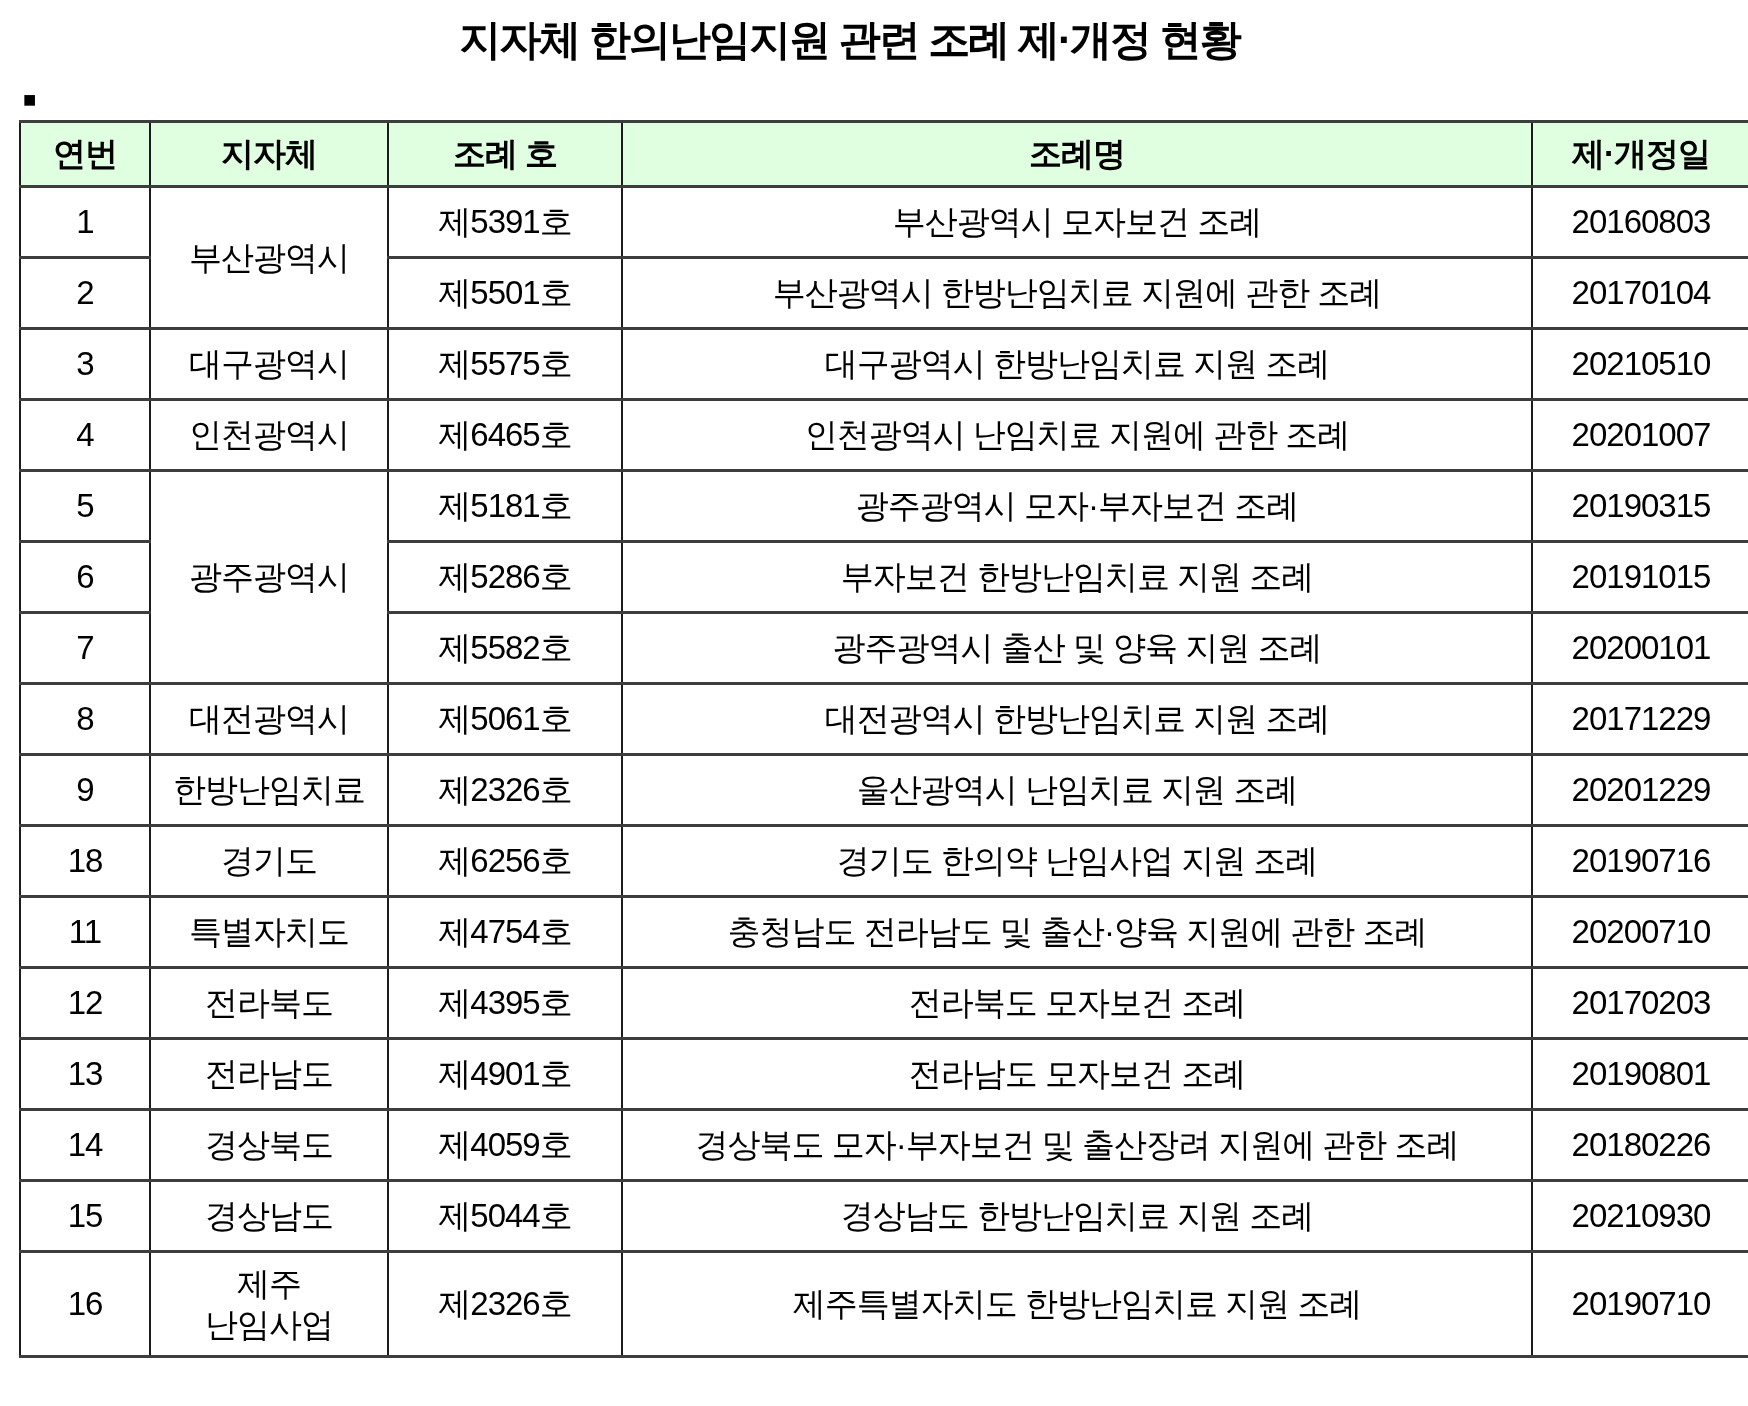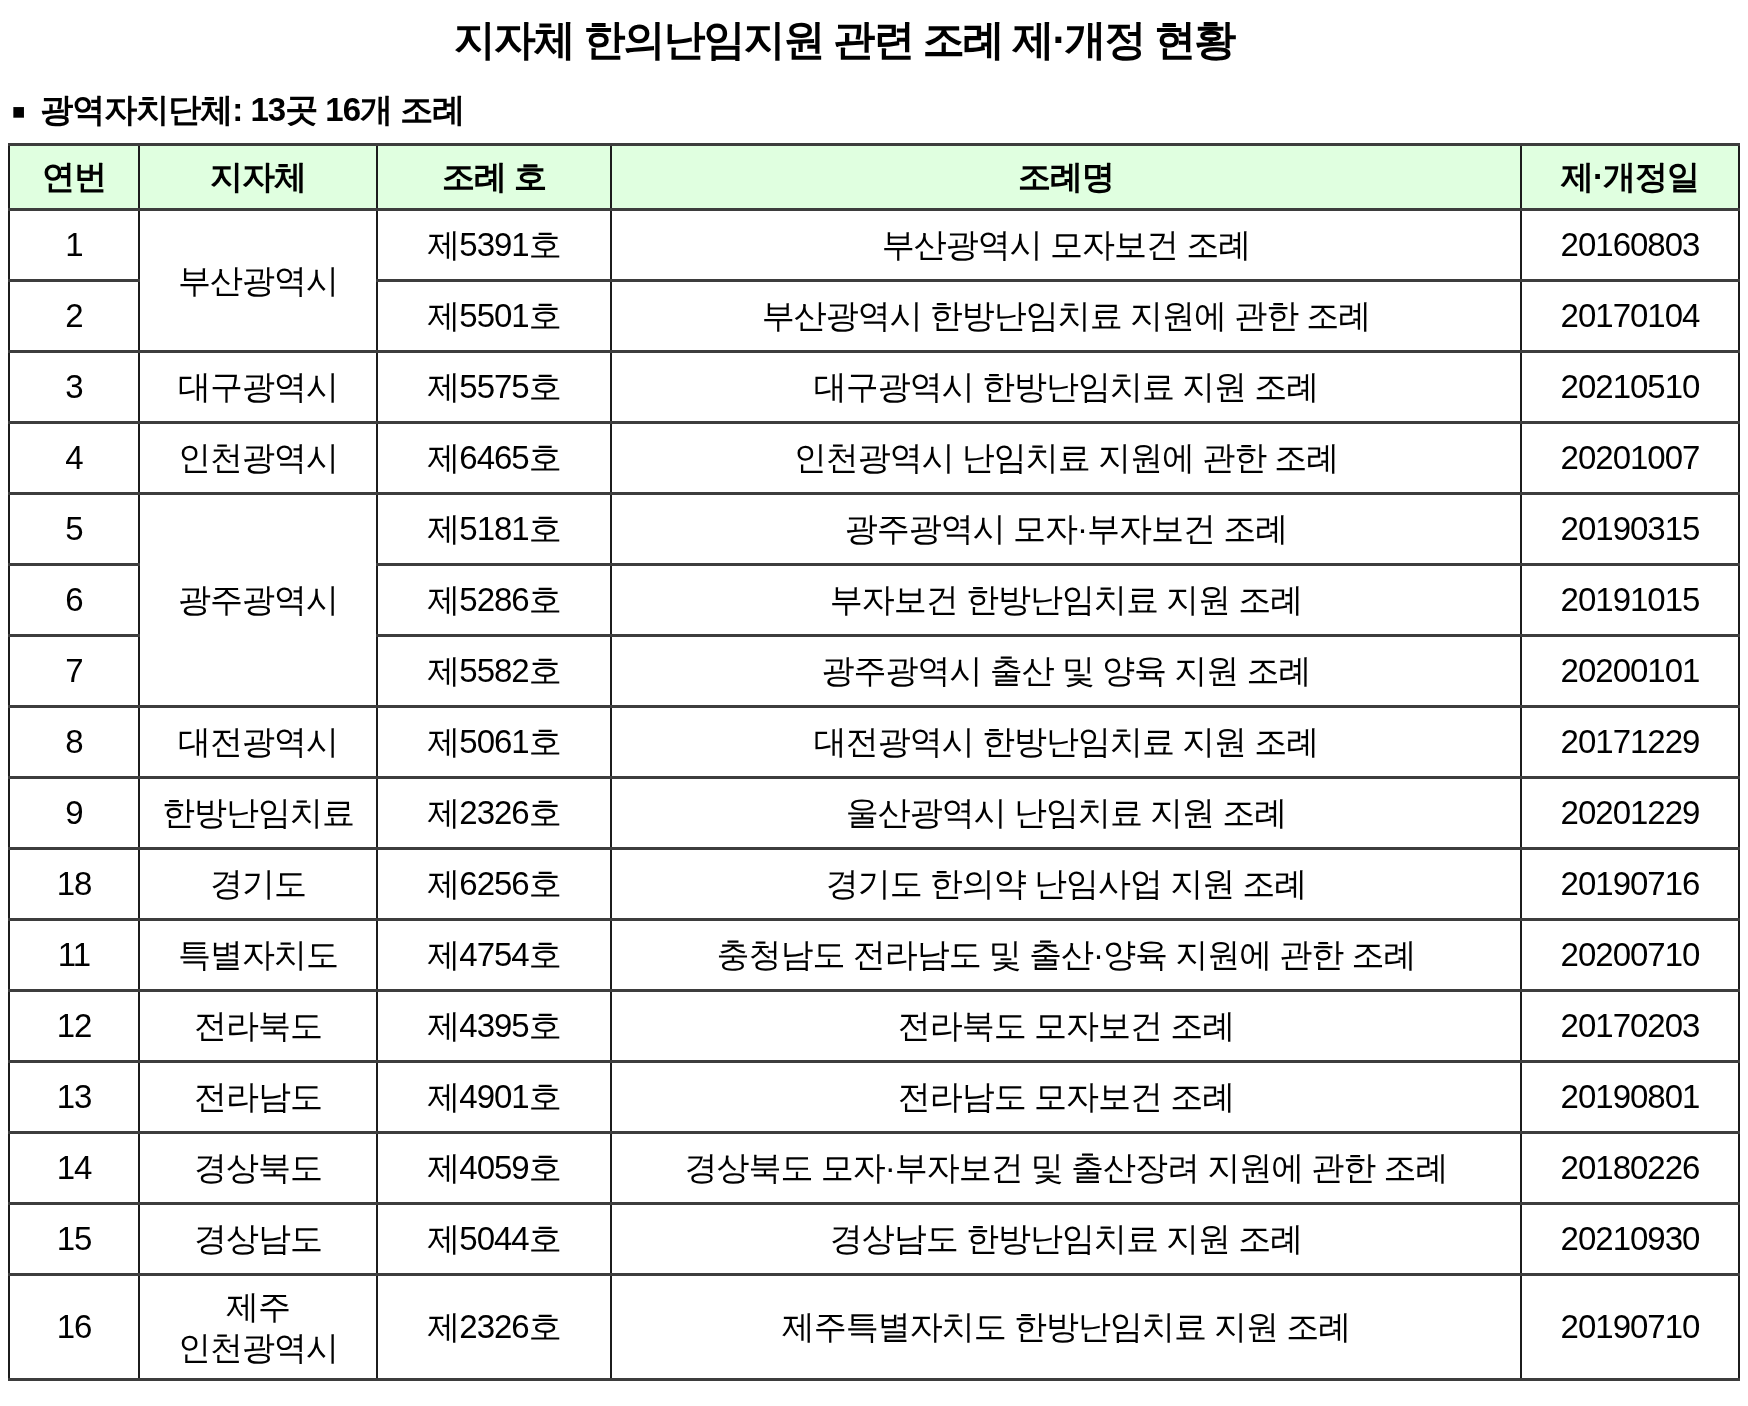--- a/index.html
+++ b/index.html
@@ -8,21 +8,21 @@
     background: #ffffff;
     width: 1748px;
     height: 1406px;
     font-family: "Liberation Sans", sans-serif;
     color: #000;
   }
   .page {
     box-sizing: border-box;
     width: 1688px;
     height: 1406px;
-    padding: 8px 8px 0 8px;
+    padding: 8px 8px 0 19px;
   }
   .title {
     text-align: center;
     font-size: 42px;
     font-weight: 800;
     letter-spacing: -2px;
     margin: 4px 0 20px 0;
   }
   .section-heading {
     display: flex;
@@ -75,21 +75,20 @@
 </style>
 </head>
 <body>
 
 <div class="page">
 
   <h1 class="title">지자체 한의난임지원 관련 조례 제·개정 현황</h1>
 
   <div class="section-heading">
     <span class="bullet">■</span>
-    <span>광역자치단체: 13곳 16개 조례</span>
   </div>
 
   <table class="ord-table">
     <colgroup>
       <col style="width:130px">
       <col style="width:238px">
       <col style="width:234px">
       <col style="width:910px">
       <col style="width:218px">
     </colgroup>
@@ -201,21 +200,21 @@
         <tr>
           <td class="no">15</td>
           <td class="gov">경상남도</td>
           <td class="ord-no">제5044호</td>
           <td class="name">경상남도 한방난임치료 지원 조례</td>
           <td class="date">20210930</td>
         </tr>
         <tr class="tall">
           <td class="no">16</td>
           <td class="gov">제주
-인천광역시</td>
+난임사업</td>
           <td class="ord-no">제2326호</td>
           <td class="name">제주특별자치도 한방난임치료 지원 조례</td>
           <td class="date">20190710</td>
         </tr>
       </tbody>
   </table>
 
 </div>
 
 </body></html>

